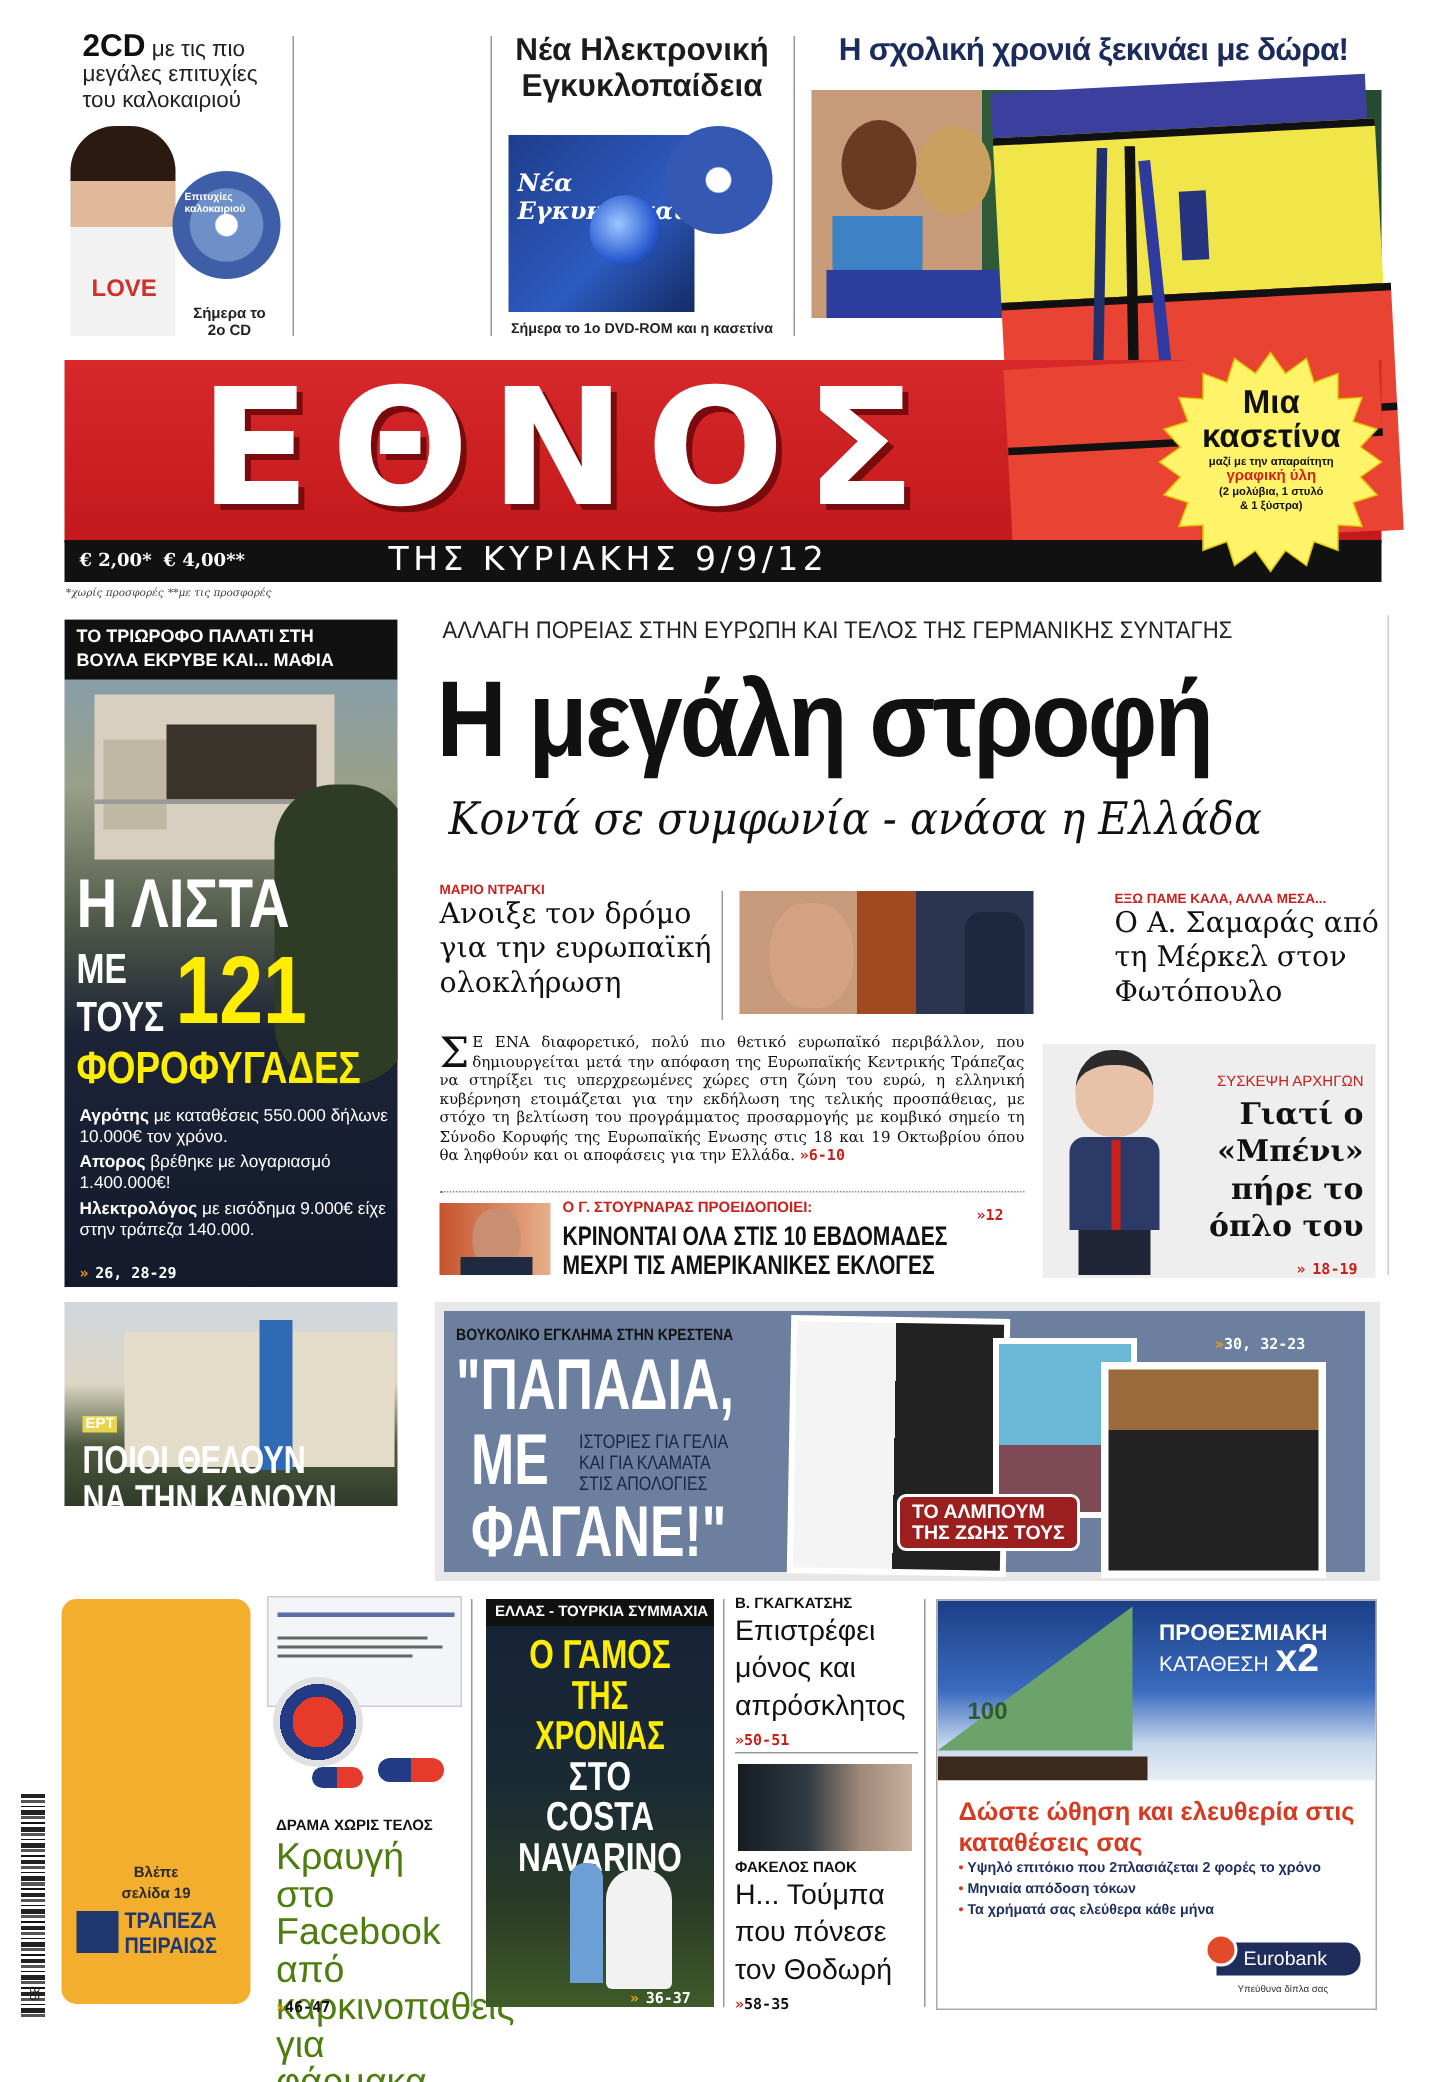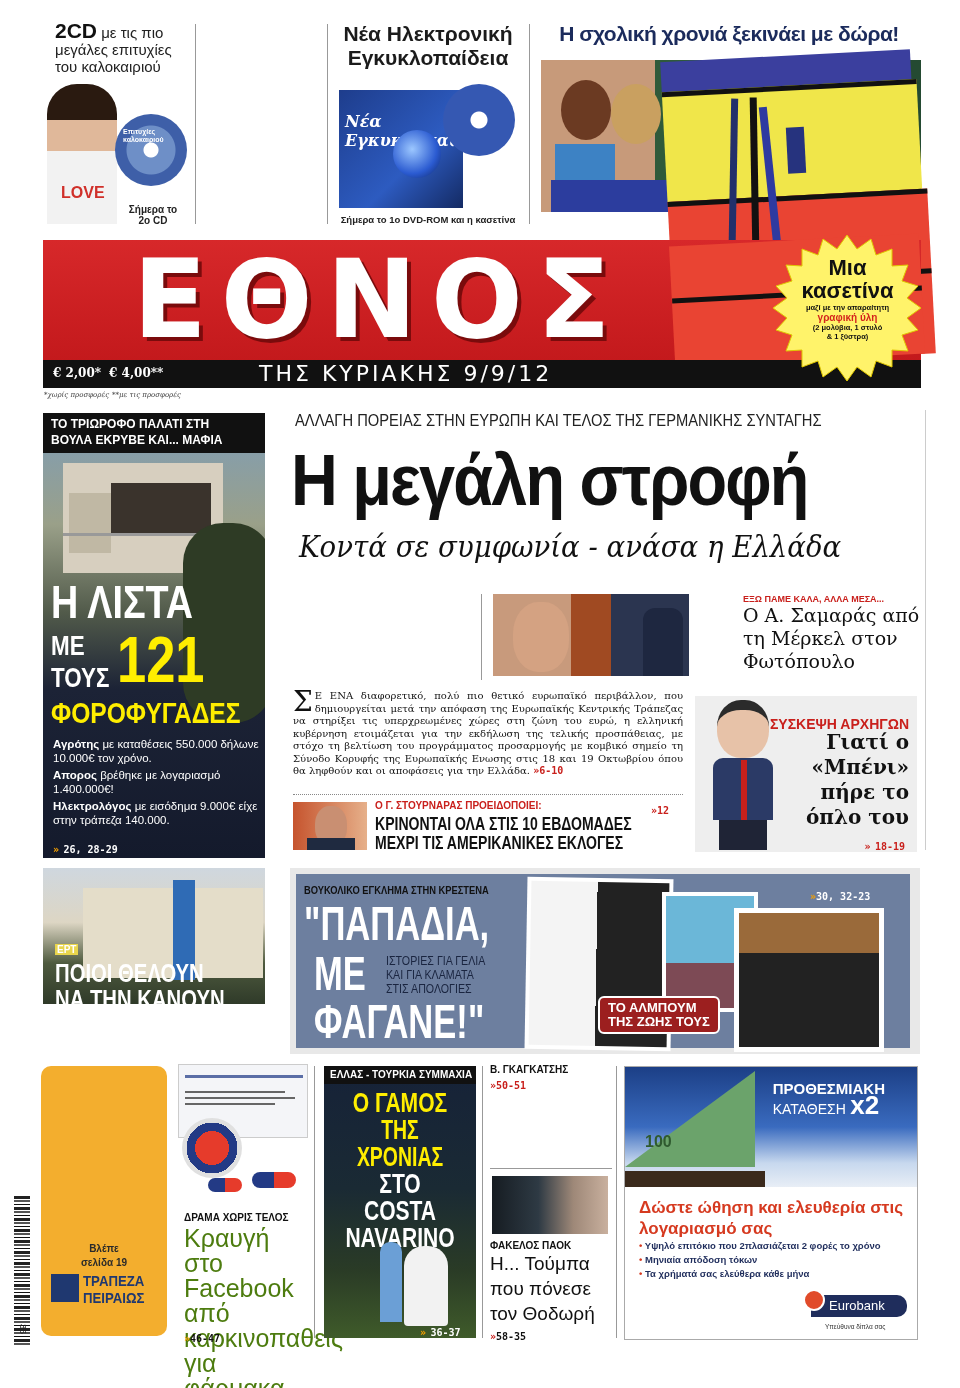--- a/index.html
+++ b/index.html
@@ -131,20 +131,24 @@
   <div class="abs" style="left:12px;top:118px;color:#fff;font-weight:bold;font-size:26px;line-height:26px;transform:scaleX(0.78);transform-origin:left;white-space:nowrap;">ΝΑ ΤΗΝ ΚΑΝΟΥΝ</div>
   <div class="abs" style="left:12px;top:144px;color:#fff;font-weight:bold;font-size:26px;line-height:26px;transform:scaleX(0.78);transform-origin:left;white-space:nowrap;">ΓΑΛΑΖΙΟ ΜΑΝΤΡΙ</div>
   <div class="abs" style="left:140px;top:170px;"><span class="ref">»</span> <span class="ref" style="color:#fff;">24-25</span></div>
 </div>
 
 <div class="abs" style="left:285px;top:410px;width:636px;height:450px;">
   <div class="abs" style="left:10px;top:2px;width:626px;font-size:16px;color:#222;white-space:nowrap;transform:scaleX(0.92);transform-origin:left;">ΑΛΛΑΓΗ ΠΟΡΕΙΑΣ ΣΤΗΝ ΕΥΡΩΠΗ ΚΑΙ ΤΕΛΟΣ ΤΗΣ ΓΕΡΜΑΝΙΚΗΣ ΣΥΝΤΑΓΗΣ</div>
   <div class="abs" style="left:6px;top:28px;font-size:72px;font-weight:900;line-height:84px;color:#111;letter-spacing:-2px;white-space:nowrap;transform:scaleX(0.9);transform-origin:left;">Η μεγάλη στροφή</div>
   <div class="abs" style="left:14px;top:118px;font-family:'DejaVu Serif',serif;font-style:italic;font-size:30px;line-height:38px;color:#111;white-space:nowrap;transform:scaleX(0.92);transform-origin:left;">Κοντά σε συμφωνία - ανάσα η Ελλάδα</div>
 
+  <div class="abs" style="left:8px;top:178px;width:186px;">
+    <div style="font-size:9px;font-weight:bold;color:#c9201c;">ΜΑΡΙΟ ΝΤΡΑΓΚΙ</div>
+    <div style="font-family:'DejaVu Serif',serif;font-size:19px;line-height:23px;color:#111;">Ανοιξε τον δρόμο για την ευρωπαϊκή ολοκλήρωση</div>
+  </div>
   <div class="vsep" style="left:196px;top:184px;height:86px;"></div>
   <div class="photo" style="left:208px;top:184px;width:196px;height:82px;background:linear-gradient(90deg,#c89a7c 0 40%,#a04a22 40% 60%,#2b3550 60%);">
     <div style="position:absolute;left:20px;top:8px;width:56px;height:70px;border-radius:45%;background:#d4a282;"></div>
     <div style="position:absolute;left:150px;top:14px;width:40px;height:68px;background:#1e2740;border-radius:12px 12px 0 0;"></div>
   </div>
   <div class="abs" style="left:458px;top:184px;width:178px;">
     <div style="font-size:9px;font-weight:bold;color:#c9201c;">ΕΞΩ ΠΑΜΕ ΚΑΛΑ, ΑΛΛΑ ΜΕΣΑ...</div>
     <div style="font-family:'DejaVu Serif',serif;font-size:19px;line-height:23px;color:#111;">Ο Α. Σαμαράς από τη Μέρκελ στον Φωτόπουλο</div>
   </div>
 
@@ -167,21 +171,21 @@
 </div>
 <div class="vsep" style="left:925px;top:410px;height:440px;background:#ccc;"></div>
 
 <div class="abs" style="left:695px;top:696px;width:222px;height:156px;background:#eeeeee;">
   <div class="abs" style="left:12px;top:4px;width:70px;height:150px;">
     <div style="position:absolute;left:10px;top:0;width:52px;height:58px;border-radius:46%;background:#e7c2a8;border-top:10px solid #2b2b2b;"></div>
     <div style="position:absolute;left:6px;top:58px;width:60px;height:62px;background:#2b3a66;border-radius:10px 10px 0 0;"></div>
     <div style="position:absolute;left:34px;top:60px;width:6px;height:84px;background:#c9201c;"></div>
     <div style="position:absolute;left:12px;top:120px;width:48px;height:30px;background:#1f2436;"></div>
   </div>
-  <div class="abs" style="right:8px;top:20px;font-size:14px;font-weight:bold;color:#c9201c;margin-left:28px;">ΣΥΣΚΕΨΗ ΑΡΧΗΓΩΝ</div>
+  <div class="abs" style="right:8px;top:20px;font-size:10px;font-weight:normal;color:#c9201c;margin-left:28px;">ΣΥΣΚΕΨΗ ΑΡΧΗΓΩΝ</div>
   <div class="abs" style="right:8px;top:34px;text-align:right;font-family:'DejaVu Serif',serif;font-weight:bold;font-size:20px;line-height:25px;color:#111;">
     <div>Γιατί ο</div>
     <div>«Μπένι»</div>
     <div>πήρε το</div>
     <div>όπλο του</div>
   </div>
   <div class="abs" style="right:12px;top:140px;"><span class="ref" style="color:#c9201c;">»</span> <span class="ref" style="color:#c9201c;">18-19</span></div>
 </div>
 
 <div class="abs" style="left:290px;top:868px;width:630px;height:186px;background:#e8e8e8;">
@@ -251,20 +255,21 @@
     <div style="color:#fff;transform:scaleX(0.78);">NAVARINO</div>
   </div>
   <div class="abs" style="left:56px;top:176px;width:22px;height:80px;background:#6b9fd6;border-radius:10px 10px 0 0;"></div>
   <div class="abs" style="left:80px;top:180px;width:44px;height:80px;background:#f2f2f2;border-radius:20px 20px 4px 4px;"></div>
   <div class="abs" style="left:96px;top:256px;"><span class="ref">»</span> <span class="ref" style="color:#fff;">36-37</span></div>
 </div>
 <div class="vsep" style="left:482px;top:1066px;height:272px;"></div>
 
 <div class="abs" style="left:490px;top:1064px;width:124px;">
   <div style="font-size:10px;font-weight:bold;color:#111;">Β. ΓΚΑΓΚΑΤΣΗΣ</div>
+  <div style="font-size:19px;line-height:25px;color:#111;">Επιστρέφει μόνος και απρόσκλητος</div>
   <div><span class="ref" style="color:#c9201c;">»</span><span class="ref" style="color:#c9201c;">50-51</span></div>
 </div>
 <div class="abs" style="left:490px;top:1168px;width:122px;border-top:1px solid #999;"></div>
 <div class="photo" style="left:492px;top:1176px;width:116px;height:58px;background:linear-gradient(90deg,#161c22 0%,#2e3a44 40%,#9e8878 70%,#c9b09e 100%);"></div>
 <div class="abs" style="left:490px;top:1240px;width:124px;">
   <div style="font-size:10px;font-weight:bold;color:#111;">ΦΑΚΕΛΟΣ ΠΑΟΚ</div>
   <div style="font-size:19px;line-height:25px;color:#111;">Η... Τούμπα που πόνεσε τον Θοδωρή</div>
   <div><span class="ref" style="color:#c9201c;">»</span><span class="ref" style="color:#111;">58-35</span></div>
 </div>
 <div class="vsep" style="left:616px;top:1066px;height:272px;"></div>
@@ -272,21 +277,21 @@
 <div class="abs" style="left:624px;top:1066px;width:294px;height:274px;border:1px solid #aaa;background:#fff;overflow:hidden;">
   <div class="photo" style="left:0;top:0;width:294px;height:120px;background:linear-gradient(180deg,#1c3f86 0%,#3a6bbf 50%,#c7d8ee 80%,#e8eef6 100%);">
     <div style="position:absolute;left:0;top:4px;width:0;height:0;border-left:130px solid transparent;border-bottom:96px solid #6ba36b;"></div>
     <span style="position:absolute;left:20px;top:66px;font-size:16px;color:#2f5a2f;font-weight:bold;">100</span>
     <div style="position:absolute;left:0;top:104px;width:140px;height:16px;background:#3b2a1c;"></div>
   </div>
   <div class="abs" style="right:2px;top:14px;text-align:left;color:#fff;line-height:16px;">
     <div style="font-weight:bold;font-size:15px;margin-right:30px;">ΠΡΟΘΕΣΜΙΑΚΗ</div>
     <div><span style="font-size:14px;">ΚΑΤΑΘΕΣΗ</span> <span style="font-weight:900;font-size:26px;">x2</span></div>
   </div>
-  <div class="abs" style="left:14px;top:130px;width:270px;font-size:17px;font-weight:bold;line-height:21px;color:#d63a20;">Δώστε ώθηση και ελευθερία στις λογαριασμό σας</div>
+  <div class="abs" style="left:14px;top:130px;width:270px;font-size:17px;font-weight:bold;line-height:21px;color:#d63a20;">Δώστε ώθηση και ελευθερία στις καταθέσεις σας</div>
   <div class="abs" style="left:14px;top:172px;width:276px;font-size:9.5px;line-height:14px;font-weight:bold;color:#1f2d5c;">
     <div><span style="color:#d63a20;">•</span> <span>Υψηλό επιτόκιο που 2πλασιάζεται 2 φορές το χρόνο</span></div>
     <div><span style="color:#d63a20;">•</span> <span>Μηνιαία απόδοση τόκων</span></div>
     <div><span style="color:#d63a20;">•</span> <span>Τα χρήματά σας ελεύθερα κάθε μήνα</span></div>
   </div>
   <div class="abs" style="left:186px;top:228px;width:96px;height:22px;background:#1f2d5c;border-radius:0 10px 10px 0;">
     <div style="position:absolute;left:-8px;top:-6px;width:22px;height:22px;border-radius:50%;background:#e14b2a;border:2px solid #fff;"></div>
     <span style="position:absolute;left:18px;top:3px;color:#fff;font-size:13px;">Eurobank</span>
   </div>
   <div class="abs" style="left:200px;top:256px;font-size:6.5px;color:#333;">Υπεύθυνα δίπλα σας</div>

